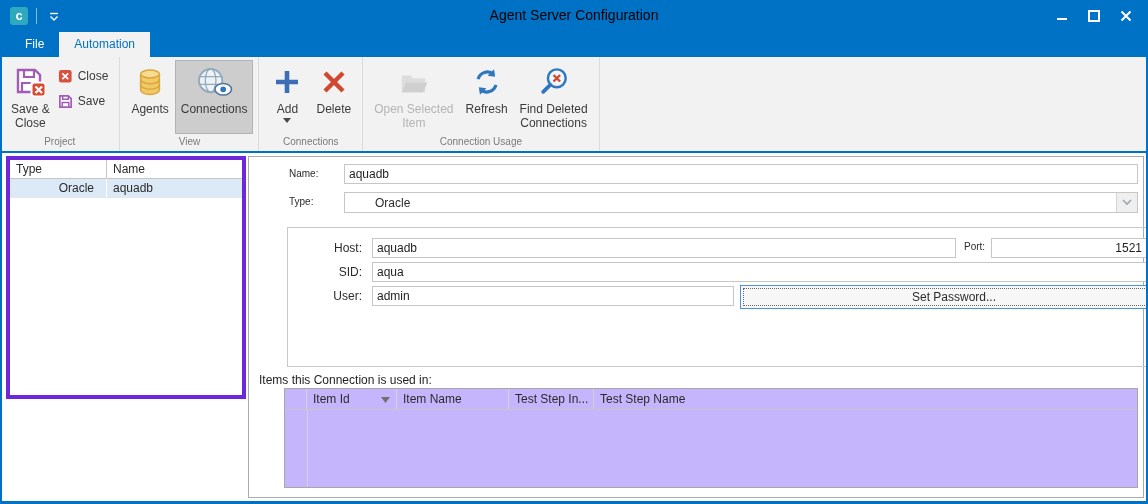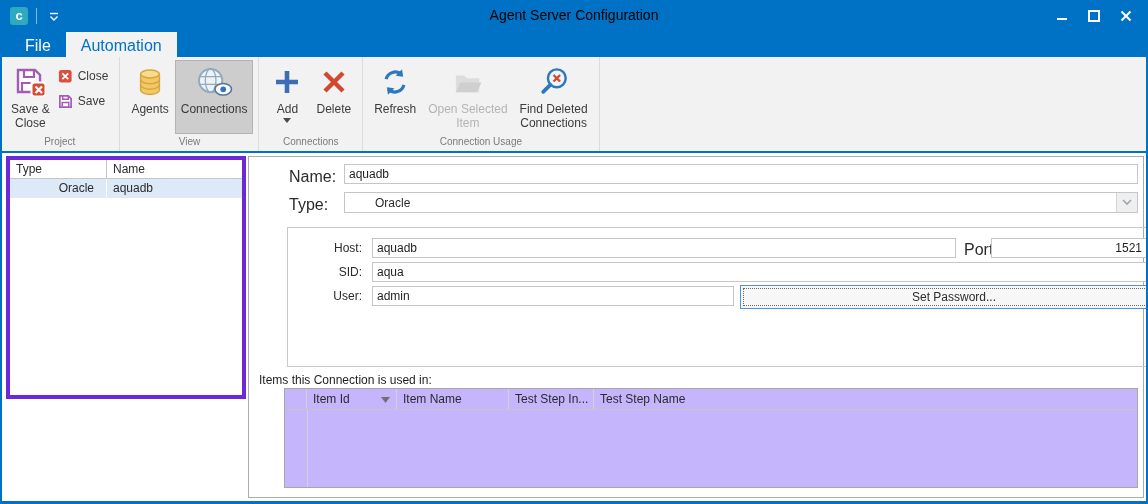--- a/index.html
+++ b/index.html
@@ -16,21 +16,21 @@
               border-radius:3px; color:#fff; font-weight:bold; font-size:13px; line-height:17px; text-align:center; }
   .qat-sep { position:absolute; left:36px; top:8px; width:1px; height:16px; background:rgba(255,255,255,.5); }
   .qat-dd { position:absolute; left:48px; top:11px; width:14px; height:12px; }
   .win-title { position:absolute; left:0; right:0; top:7px; text-align:center; color:#000000; font-size:14px; }
   .win-controls { position:absolute; right:6px; top:0; height:32px; display:flex; }
   .win-btn { width:32px; height:32px; display:flex; align-items:center; justify-content:center; cursor:default; }
 
   
   .tabrow { position:absolute; top:32px; left:-2px; right:-2px; height:25px; background:#0072C6;
             display:flex; align-items:stretch; padding-left:10px; }
-  .tab { padding:5px 15px 0; color:#fff; font-size:16px; }
+  .tab { padding:5px 15px 0; color:#fff; font-size:12px; }
   .tab.active { background:#F2F2F2; color:#0072C6; }
 
   
   .ribbon { position:absolute; top:57px; left:-2px; right:-2px; height:96px; background:#F2F2F2;
             border-bottom:2px solid #0072C6; display:flex; align-items:stretch; }
   .rgroup { display:flex; flex-direction:column; border-right:1px solid #DCDCDC; padding:1px 2px 0; }
   .rbody { flex:1; display:flex; align-items:stretch; padding:2px 3px 0; }
   .rgroup-label { height:17px; line-height:15px; text-align:center; color:#7A7A7A; font-size:10px; }
   .bigbtn { display:flex; flex-direction:column; align-items:center; padding:3px 5px 1px; min-width:46px; border:1px solid transparent; }
   .bigbtn .icn { height:36px; display:flex; align-items:center; justify-content:center; }
@@ -48,21 +48,21 @@
   .left-panel { position:absolute; left:4px; top:3px; width:240px; height:243px; border:4px solid #6d28d9; background:#fff; }
   .lt-row { display:flex; height:19px; line-height:18px; }
   .lt-head { border-bottom:1px solid #C6C6C6; color:#2b2b2b; }
   .lt-cell-type { width:97px; border-right:1px solid #C6C6C6; padding:0 6px; overflow:hidden; }
   .lt-cell-name { flex:1; padding:0 6px; overflow:hidden; }
   .lt-data { background:#DCEAF7; border-bottom:1px solid #E8E8E8; }
   .lt-data .lt-cell-type { text-align:right; padding-right:12px; border-right:1px solid #fff; }
 
   
   .right-panel { position:absolute; left:246px; top:3px; width:896px; height:342px; border:1px solid #ABABAB; background:#fff; }
-  .flabel { position:absolute; font-size:16px; color:#2b2b2b; }
+  .flabel { position:absolute; font-size:10px; color:#2b2b2b; }
   .tinput { position:absolute; height:20px; border:1px solid #C6C6C6; font-family:"Liberation Sans",sans-serif;
             font-size:12px; padding:0 4px; color:#1e1e1e; background:#fff; }
   .combo { position:absolute; height:21px; border:1px solid #C6C6C6; background:#fff; }
   .combo .combo-text { position:absolute; left:30px; top:3px; font-size:12px; }
   .combo .combo-btn { position:absolute; right:0; top:0; width:21px; height:19px; background:#EFEFEF;
                       border-left:1px solid #D5D5D5; display:flex; align-items:center; justify-content:center; }
   .groupbox { position:absolute; left:10px; top:70px; width:884px; height:140px; border:1px solid #C9C9C9;margin-left:28px; }
   .gb-label { position:absolute; width:74px; text-align:right; font-size:12px; color:#2b2b2b; }
   .spin { position:absolute; right:1px; top:1px; width:17px; height:18px; border-left:1px solid #C6C6C6;
           display:flex; flex-direction:column; }
@@ -222,44 +222,44 @@
           <div class="lbl">
               <div>Delete</div>
             </div>
         </div>
       </div>
       <div class="rgroup-label">Connections</div>
     </div>
 
     <div class="rgroup">
       <div class="rbody">
+        <div class="bigbtn disabled">
+          <div class="icn">
+            <svg width="32" height="30" viewBox="0 0 32 32">
+              <path d="M3 9 h9 l3 3 h13 v15 h-25 z" fill="#DDDDDD"></path>
+              <path d="M3 27 l4.8 -10.5 h22.5 l-4.8 10.5 z" fill="#CFCFCF"></path>
+            </svg>
+          </div>
+          <div class="lbl">
+            <div>Open Selected</div>
+            <div>Item</div>
+          </div>
+        </div>
         <div class="bigbtn">
           <div class="icn">
             <svg width="30" height="30" viewBox="0 0 32 32">
               <path d="M6.5 13 a10 10 0 0 1 16.5 -5" fill="none" stroke="#2E77BE" stroke-width="3.4"></path>
               <path d="M23.5 2.5 l1.2 8 -8 -1.2 z" fill="#2E77BE"></path>
               <path d="M25.5 19 a10 10 0 0 1 -16.5 5" fill="none" stroke="#2E77BE" stroke-width="3.4"></path>
               <path d="M8.5 29.5 l-1.2 -8 8 1.2 z" fill="#2E77BE"></path>
             </svg>
           </div>
           <div class="lbl">
               <div>Refresh</div>
             </div>
-        </div>
-        <div class="bigbtn disabled">
-          <div class="icn">
-            <svg width="32" height="30" viewBox="0 0 32 32">
-              <path d="M3 9 h9 l3 3 h13 v15 h-25 z" fill="#DDDDDD"></path>
-              <path d="M3 27 l4.8 -10.5 h22.5 l-4.8 10.5 z" fill="#CFCFCF"></path>
-            </svg>
-          </div>
-          <div class="lbl">
-            <div>Open Selected</div>
-            <div>Item</div>
-          </div>
         </div>
         <div class="bigbtn">
           <div class="icn">
             <svg width="30" height="30" viewBox="0 0 32 32">
               <circle cx="19" cy="12" r="9.5" fill="#EFF5FB" stroke="#2E77BE" stroke-width="2.6"></circle>
               <path d="M12 19 L4.5 26.5" stroke="#2E77BE" stroke-width="4" stroke-linecap="round"></path>
               <path d="M15.5 8.5 l7 7 M22.5 8.5 l-7 7" stroke="#D0482F" stroke-width="2.5"></path>
             </svg>
           </div>
           <div class="lbl">

